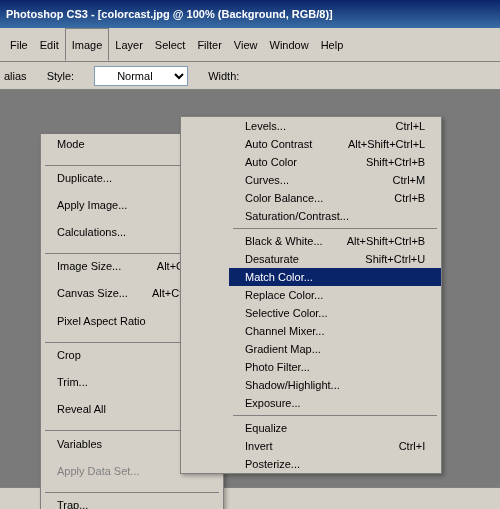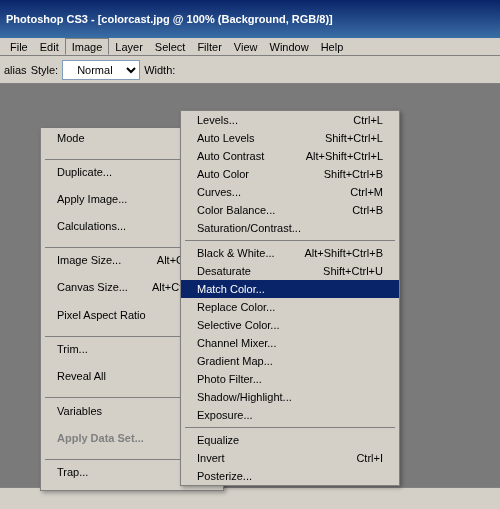--- a/index.html
+++ b/index.html
@@ -12,31 +12,31 @@
       overflow: hidden;
     }
 
     
     .title-bar {
       background: linear-gradient(to bottom, #0a246a, #3a6ea5);
       color: white;
       padding: 3px 6px;
       font-size: 11px;
       font-weight: bold;
-      height: 38px;
+      height: 28px;
       display: flex;
       align-items: center;
     }
 
     
     .menu-bar {
       background: #d4d0c8;
       display: flex;
       align-items: center;
-      height: 18px;
+      height: 34px;
       padding: 0 4px;
       border-bottom: 1px solid #808080;
     }
     .menu-bar-item {
       padding: 2px 6px;
       cursor: pointer;
       font-size: 11px;
       color: #000;
       height: 100%;
       display: flex;
@@ -44,32 +44,32 @@
     }
 
     
     .toolbar {
       background: #d4d0c8;
       height: 28px;
       display: flex;
       align-items: center;
       padding: 0 4px;
       border-bottom: 1px solid #808080;
-      gap: 4px;
+      gap: 20px;
     }
     .toolbar-label {
       font-size: 11px;
       color: #000;
     }
     .toolbar-select {
       font-size: 11px;
       height: 20px;
       background: white;
       border: 1px solid #7f9db9;
-      padding: 0 10px;
+      padding: 0 18px;
     }
 
     
     .dropdown-container {
       position: relative;
       display: flex;
     }
 
     
     .menu-dropdown {
@@ -93,21 +93,20 @@
       font-size: 11px;
       color: #000;
       white-space: nowrap;
     }
     .menu-item.highlighted {
       background: #0a246a;
       color: white;
     }
     .menu-item.disabled {
       color: #808080;
-      font-weight: bold;
     }
     .menu-separator {
       height: 1px;
       background: #808080;
       margin: 3px 4px;
     }
     .menu-item-shortcut {
       margin-left: 24px;
       color: inherit;
       font-size: 11px;
@@ -119,20 +118,21 @@
     
     .submenu {
       position: absolute;
       left: 180px;
       top: 26px;
       background: #d4d0c8;
       border: 1px solid #808080;
       box-shadow: 2px 2px 4px rgba(0,0,0,0.3);
       z-index: 101;
       min-width: 220px;
+      padding-left: 48px;
     }
 
     .submenu .menu-item {
       padding: 3px 16px 3px 16px;
     }
 
     
     .main-area {
       background: #7a7a7a;
       flex: 1;
@@ -218,20 +218,24 @@
     <div class="menu-item">
       <span>Canvas Size...</span>
       <span class="menu-item-shortcut">Alt+Ctrl+C</span>
     </div>
     <div class="menu-item">
       <span>Pixel Aspect Ratio</span>
       <span class="menu-item-arrow">▶</span>
     </div>
     <div class="menu-separator"></div>
     <div class="menu-item">
+      <span>Crop</span>
+      <span class="menu-item-shortcut">F10</span>
+    </div>
+    <div class="menu-item">
       <span>Trim...</span>
     </div>
     <div class="menu-item">
       <span>Reveal All</span>
     </div>
     <div class="menu-separator"></div>
     <div class="menu-item">
       <span>Variables</span>
       <span class="menu-item-arrow">▶</span>
     </div>
@@ -243,24 +247,20 @@
       <span>Trap...</span>
     </div>
   </div>
 
   <div class="submenu">
     <div class="menu-item">
       <span>Levels...</span>
       <span class="menu-item-shortcut">Ctrl+L</span>
     </div>
     <div class="menu-item">
-      <span>Auto Levels</span>
-      <span class="menu-item-shortcut">Shift+Ctrl+L</span>
-    </div>
-    <div class="menu-item">
       <span>Auto Contrast</span>
       <span class="menu-item-shortcut">Alt+Shift+Ctrl+L</span>
     </div>
     <div class="menu-item">
       <span>Auto Color</span>
       <span class="menu-item-shortcut">Shift+Ctrl+B</span>
     </div>
     <div class="menu-item">
       <span>Curves...</span>
       <span class="menu-item-shortcut">Ctrl+M</span>

